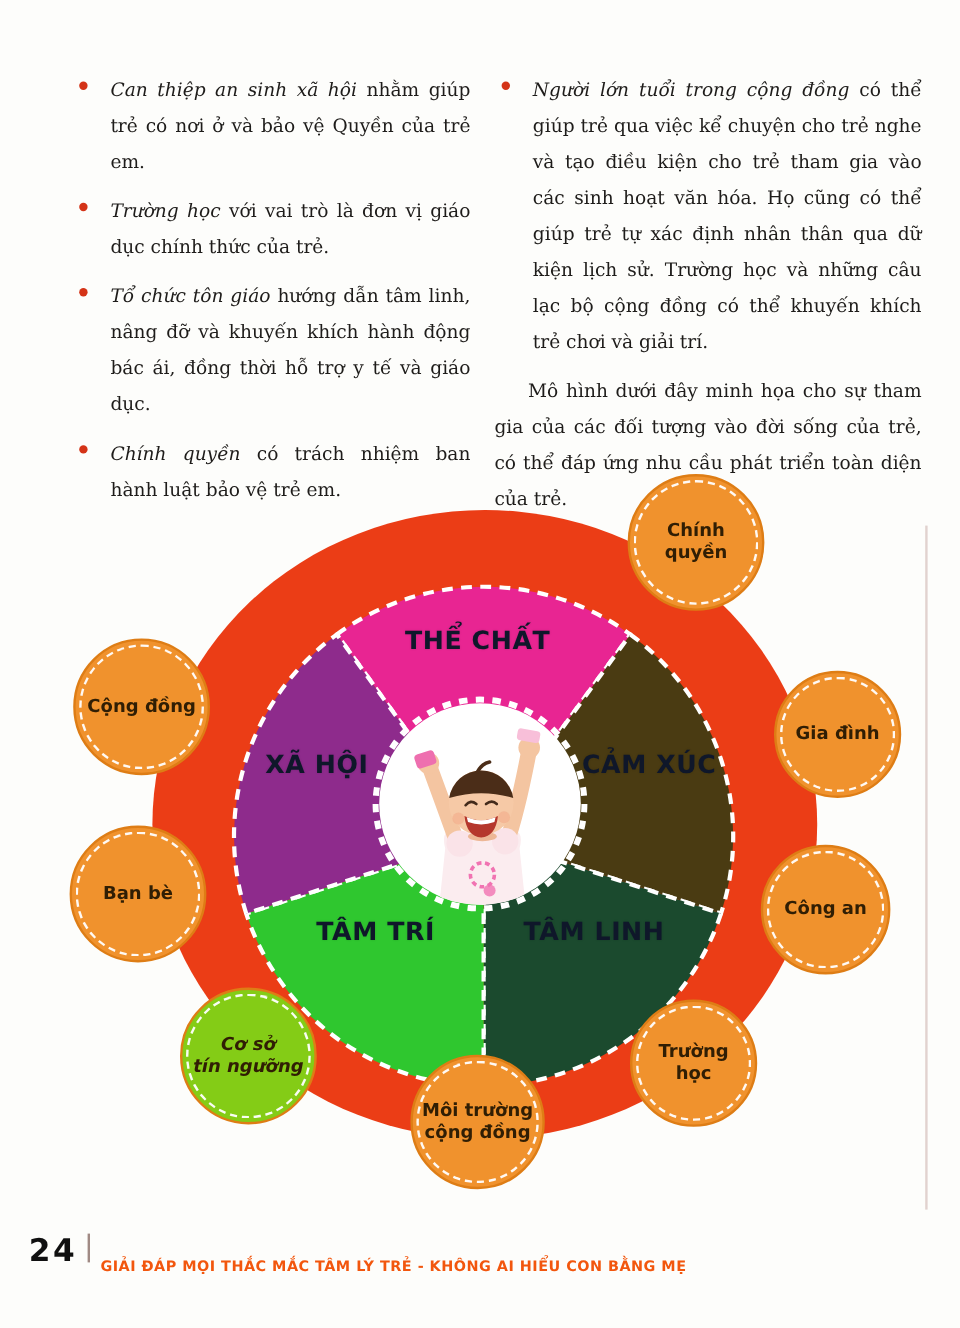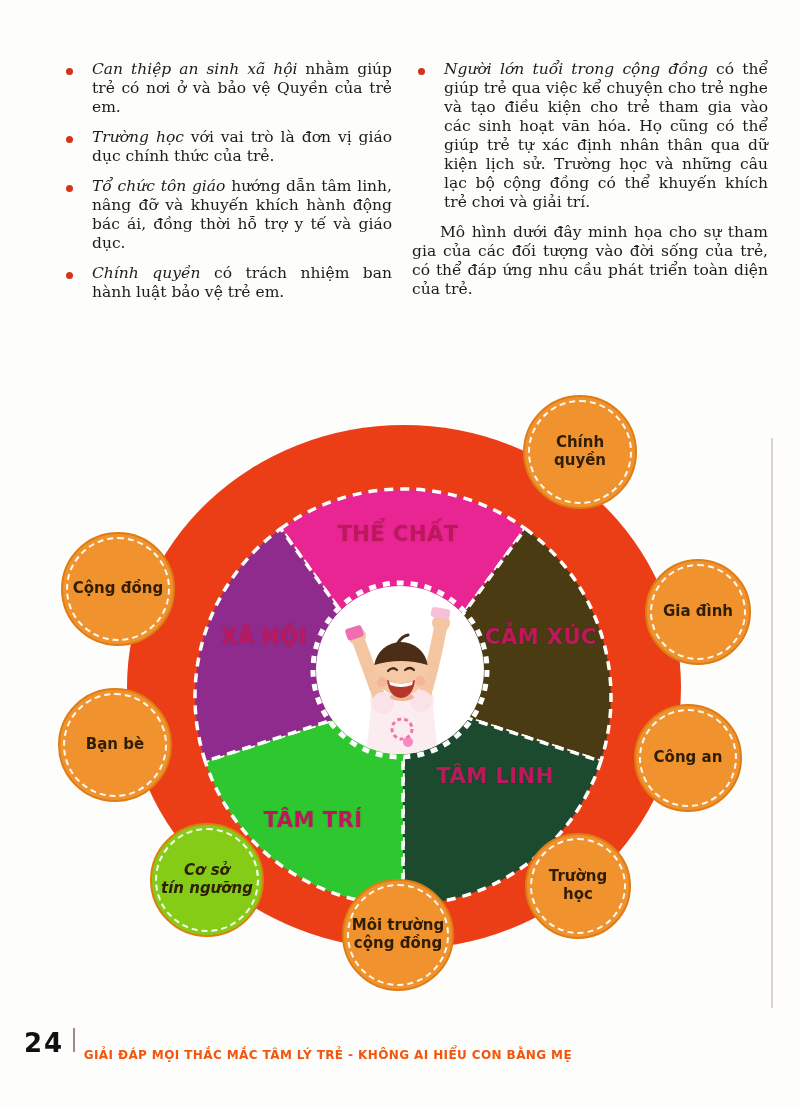--- a/index.html
+++ b/index.html
@@ -2,36 +2,36 @@
 <html><head>
 <meta charset="utf-8">
 <style>
   html,body{margin:0;padding:0;background:#e9e9e9;}
   .page{
     position:relative;width:800px;height:1107px;margin:0 auto;
     background:#fdfdfb;overflow:hidden;
     font-family:"DejaVu Serif", serif;
   }
   
-  .col{position:absolute;top:60px;font-size:15.5px;line-height:19px;
+  .col{position:absolute;top:60px;font-size:15.5px;line-height:30px;
        color:#1e1c1a;text-align:justify;}
   .col-left{left:60px;width:332px;}
   .col-right{left:412px;width:356px;}
   .bullet{position:relative;padding-left:32px;margin-bottom:11px;}
   .dot{position:absolute;left:6px;top:8px;width:7px;height:7px;
        border-radius:50%;background:#d43317;}
   .lead{font-style:italic;}
   .closing{text-indent:28px;margin-top:1px;}
   
   .diagram{position:absolute;left:0;top:385px;width:800px;height:625px;}
   .diagram svg{position:absolute;left:0;top:0;}
   .seg-label{
     position:absolute;transform:translate(-50%,-50%);
     font-family:"DejaVu Sans", sans-serif;font-weight:bold;
-    font-size:21px;color:#be185d;letter-spacing:.5px;white-space:nowrap;
+    font-size:21px;color:#0f172a;letter-spacing:.5px;white-space:nowrap;
     text-shadow:0 0 2px rgba(0,0,0,.15);
   }
   .sat{
     position:absolute;border-radius:50%;
     background:#F0922D;border:2px solid #DE7D15;
     display:flex;align-items:center;justify-content:center;text-align:center;
     box-sizing:border-box;
   }
   .sat::after{
     content:"";position:absolute;inset:3px;border-radius:50%;
@@ -127,21 +127,21 @@
         <path d="M387,295 Q401,302 415,295 Q413,312 401,313 Q389,312 387,295 Z" fill="#B5372C"></path>
         <path d="M389,296 Q401,301 413,296 L412,300 Q401,304 390,300 Z" fill="#ffffff"></path>
         <circle cx="382" cy="297" r="5" fill="#F2A584" opacity=".5"></circle>
         <circle cx="420" cy="296" r="5" fill="#F2A584" opacity=".5"></circle>
       </g>
     </svg>
 
     <span class="seg-label" style="left:398px;top:149px;">THỂ CHẤT</span>
     <span class="seg-label" style="left:541px;top:252px;">CẢM XÚC</span>
     <span class="seg-label" style="left:495px;top:391px;">TÂM LINH</span>
-    <span class="seg-label" style="left:313px;top:391px;margin-top:44px;">TÂM TRÍ</span>
+    <span class="seg-label" style="left:313px;top:391px;">TÂM TRÍ</span>
     <span class="seg-label" style="left:264px;top:252px;">XÃ HỘI</span>
 
     <div class="sat" style="left: 523px; top: 10px; width: 114px; height: 114px; background-color: rgb(240, 146, 45);">
         <span>Chính quyền</span>
       </div>
     <div class="sat" style="left: 61px; top: 147px; width: 114px; height: 114px; background-color: rgb(240, 146, 45);">
         <span>Cộng đồng</span>
       </div>
     <div class="sat" style="left: 645px; top: 174px; width: 106px; height: 106px; background-color: rgb(240, 146, 45);">
         <span>Gia đình</span>

